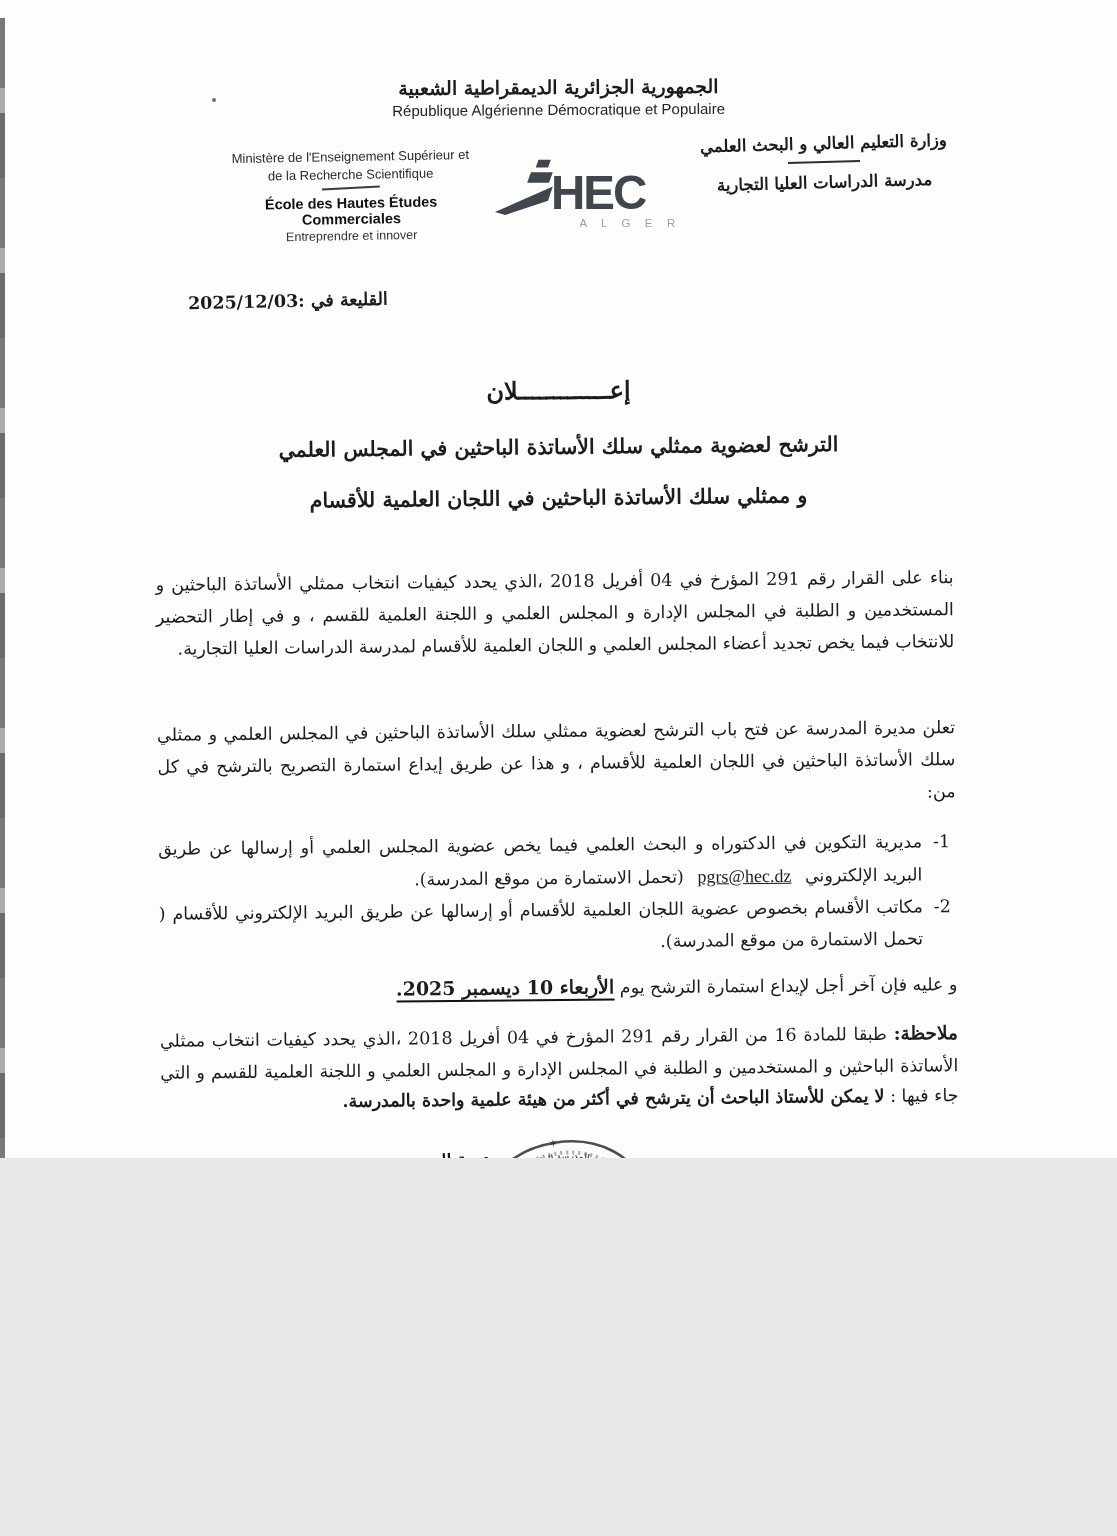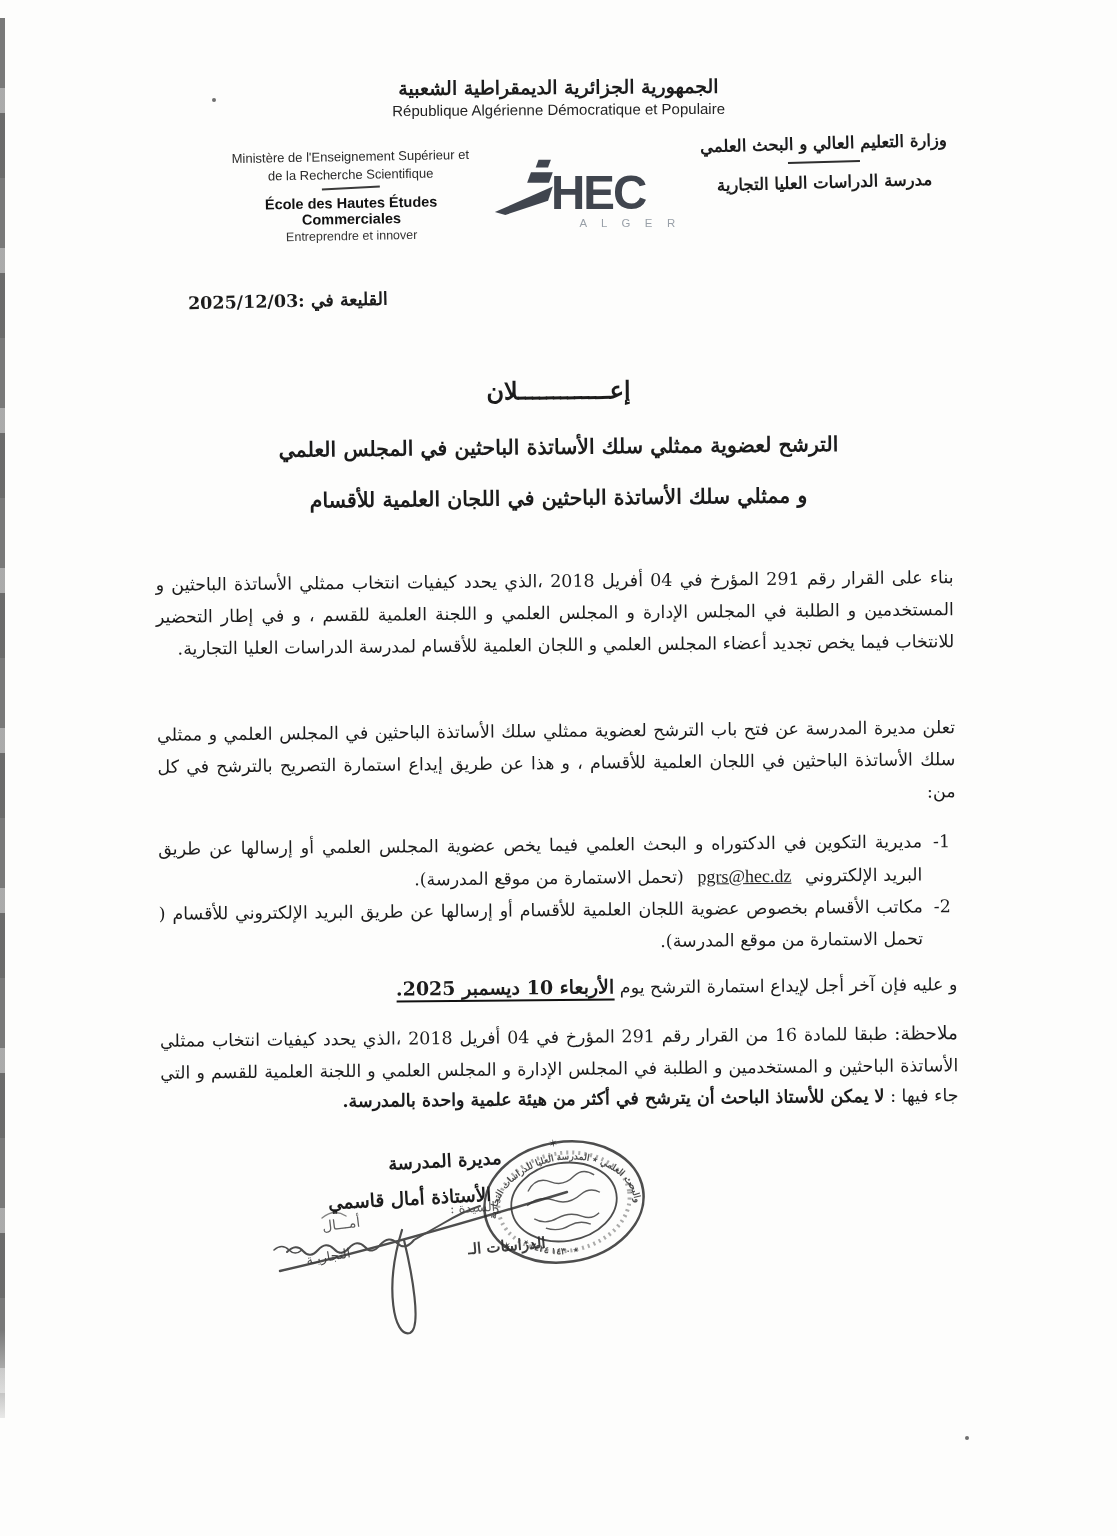--- a/index.html
+++ b/index.html
@@ -1,18 +1,18 @@
 <!DOCTYPE html>
 <html lang="ar"><head>
 <meta charset="utf-8">
 <style>
   html,body{margin:0;padding:0;background:#e8e8e8;}
   .page{
     position:relative;
-    width:1117px;height:1536px;
+    width:1117px;height:1158px;
     margin:0 auto;
     background:#fdfdfc;
     overflow:hidden;
     font-family:"DejaVu Serif", serif;
     color:#1c1c1c;
   }
   
   .scan-edge{
     position:absolute;left:0;top:18px;width:5px;height:1400px;
     background:repeating-linear-gradient(180deg,#4d4d4d 0 70px,#8f8f8f 70px 95px,#3b3b3b 95px 160px);
@@ -59,21 +59,21 @@
   .p1{top:566px;}
   .p2{top:716px;}
   .list{position:absolute;top:830px;right:0;width:100%;}
   .li{position:relative;padding-right:34px;text-align:justify;text-align-last:right;}
   .li .num{position:absolute;right:6px;top:0;}
   .email{direction:ltr;unicode-bidi:isolate;text-decoration:underline;
     font-family:"Liberation Serif",serif;padding:0 8px;font-size:18px;}
   .deadline{position:absolute;top:970px;right:0;width:100%;text-align:right;}
   .deadline b{font-size:19px;border-bottom:2px solid #111;padding-bottom:1px;}
   .note{position:absolute;top:1021px;right:0;width:100%;text-align:justify;text-align-last:right;line-height:1.76;}
-  .note .lbl{font-weight:400;font-size:18.5px;}
+  .note .lbl{font-weight:700;font-size:18.5px;}
   .note b{font-size:17.5px;}
 
   
   .sig-role{position:absolute;left:388px;top:1150px;direction:rtl;font-size:18px;font-weight:700;transform:rotate(-3deg);}
   .sig-name{position:absolute;left:328px;top:1188px;direction:rtl;font-size:18.5px;font-weight:700;transform:rotate(-3deg);}
   .hw{position:absolute;color:#5d5d5d;direction:rtl;font-size:13px;}
   .hw1{left:450px;top:1200px;transform:rotate(-3deg);letter-spacing:1px;}
   .hw2{left:322px;top:1216px;transform:rotate(-7deg);font-size:14px;}
   .hw3{left:468px;top:1237px;transform:rotate(-5deg);font-size:15px;color:#3d3d3d;font-weight:700;}
   .hw4{left:306px;top:1249px;transform:rotate(-10deg);font-size:13px;color:#474747;}

